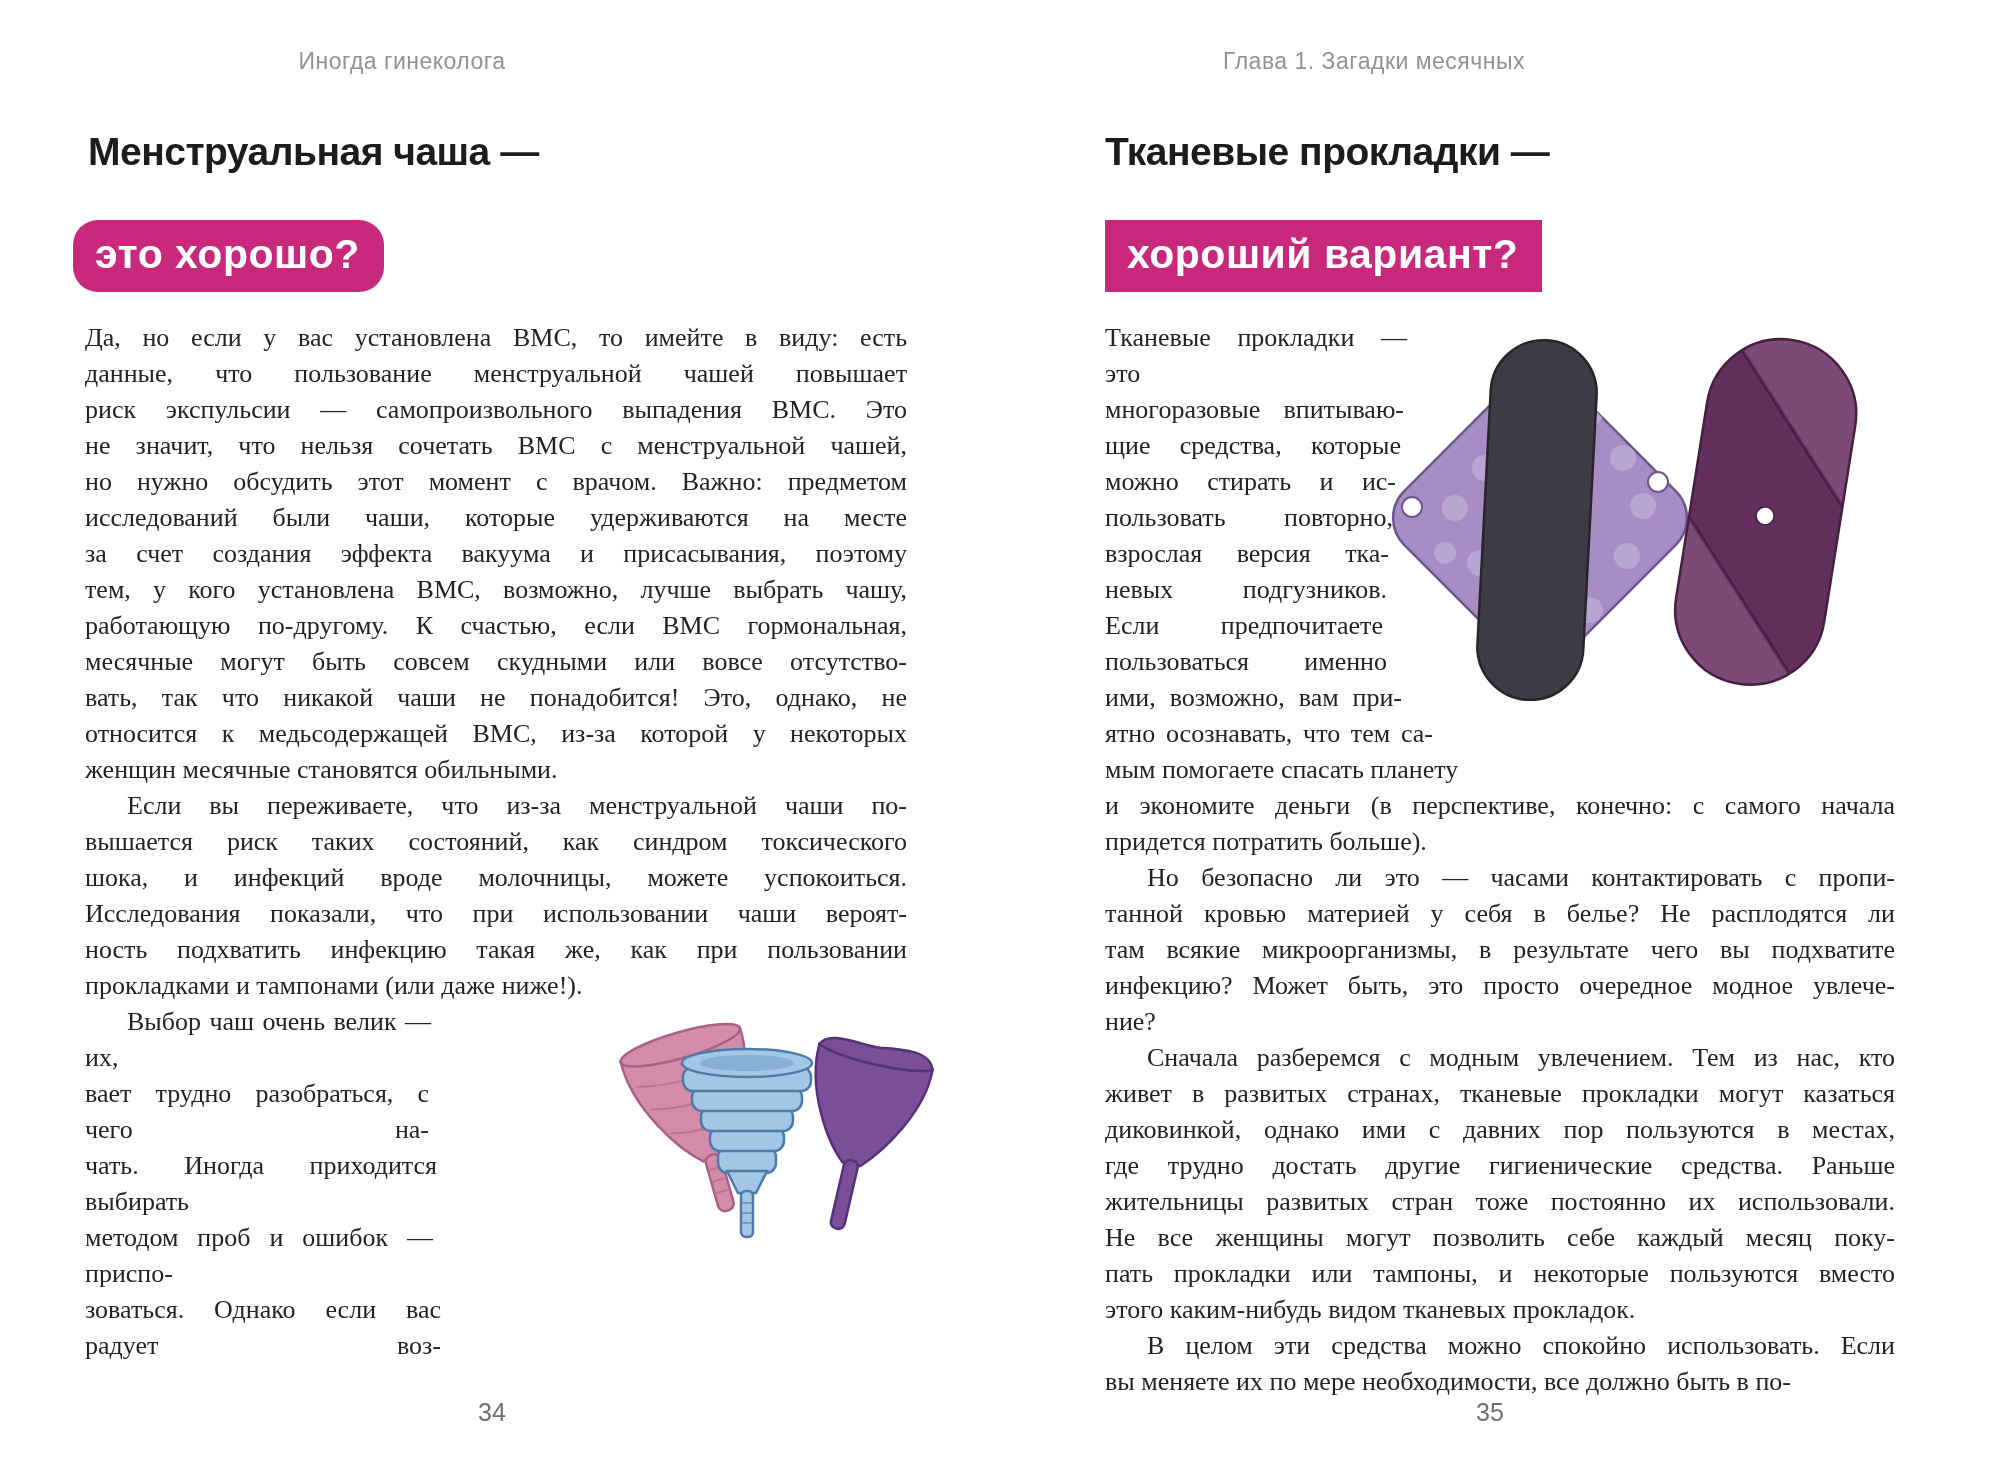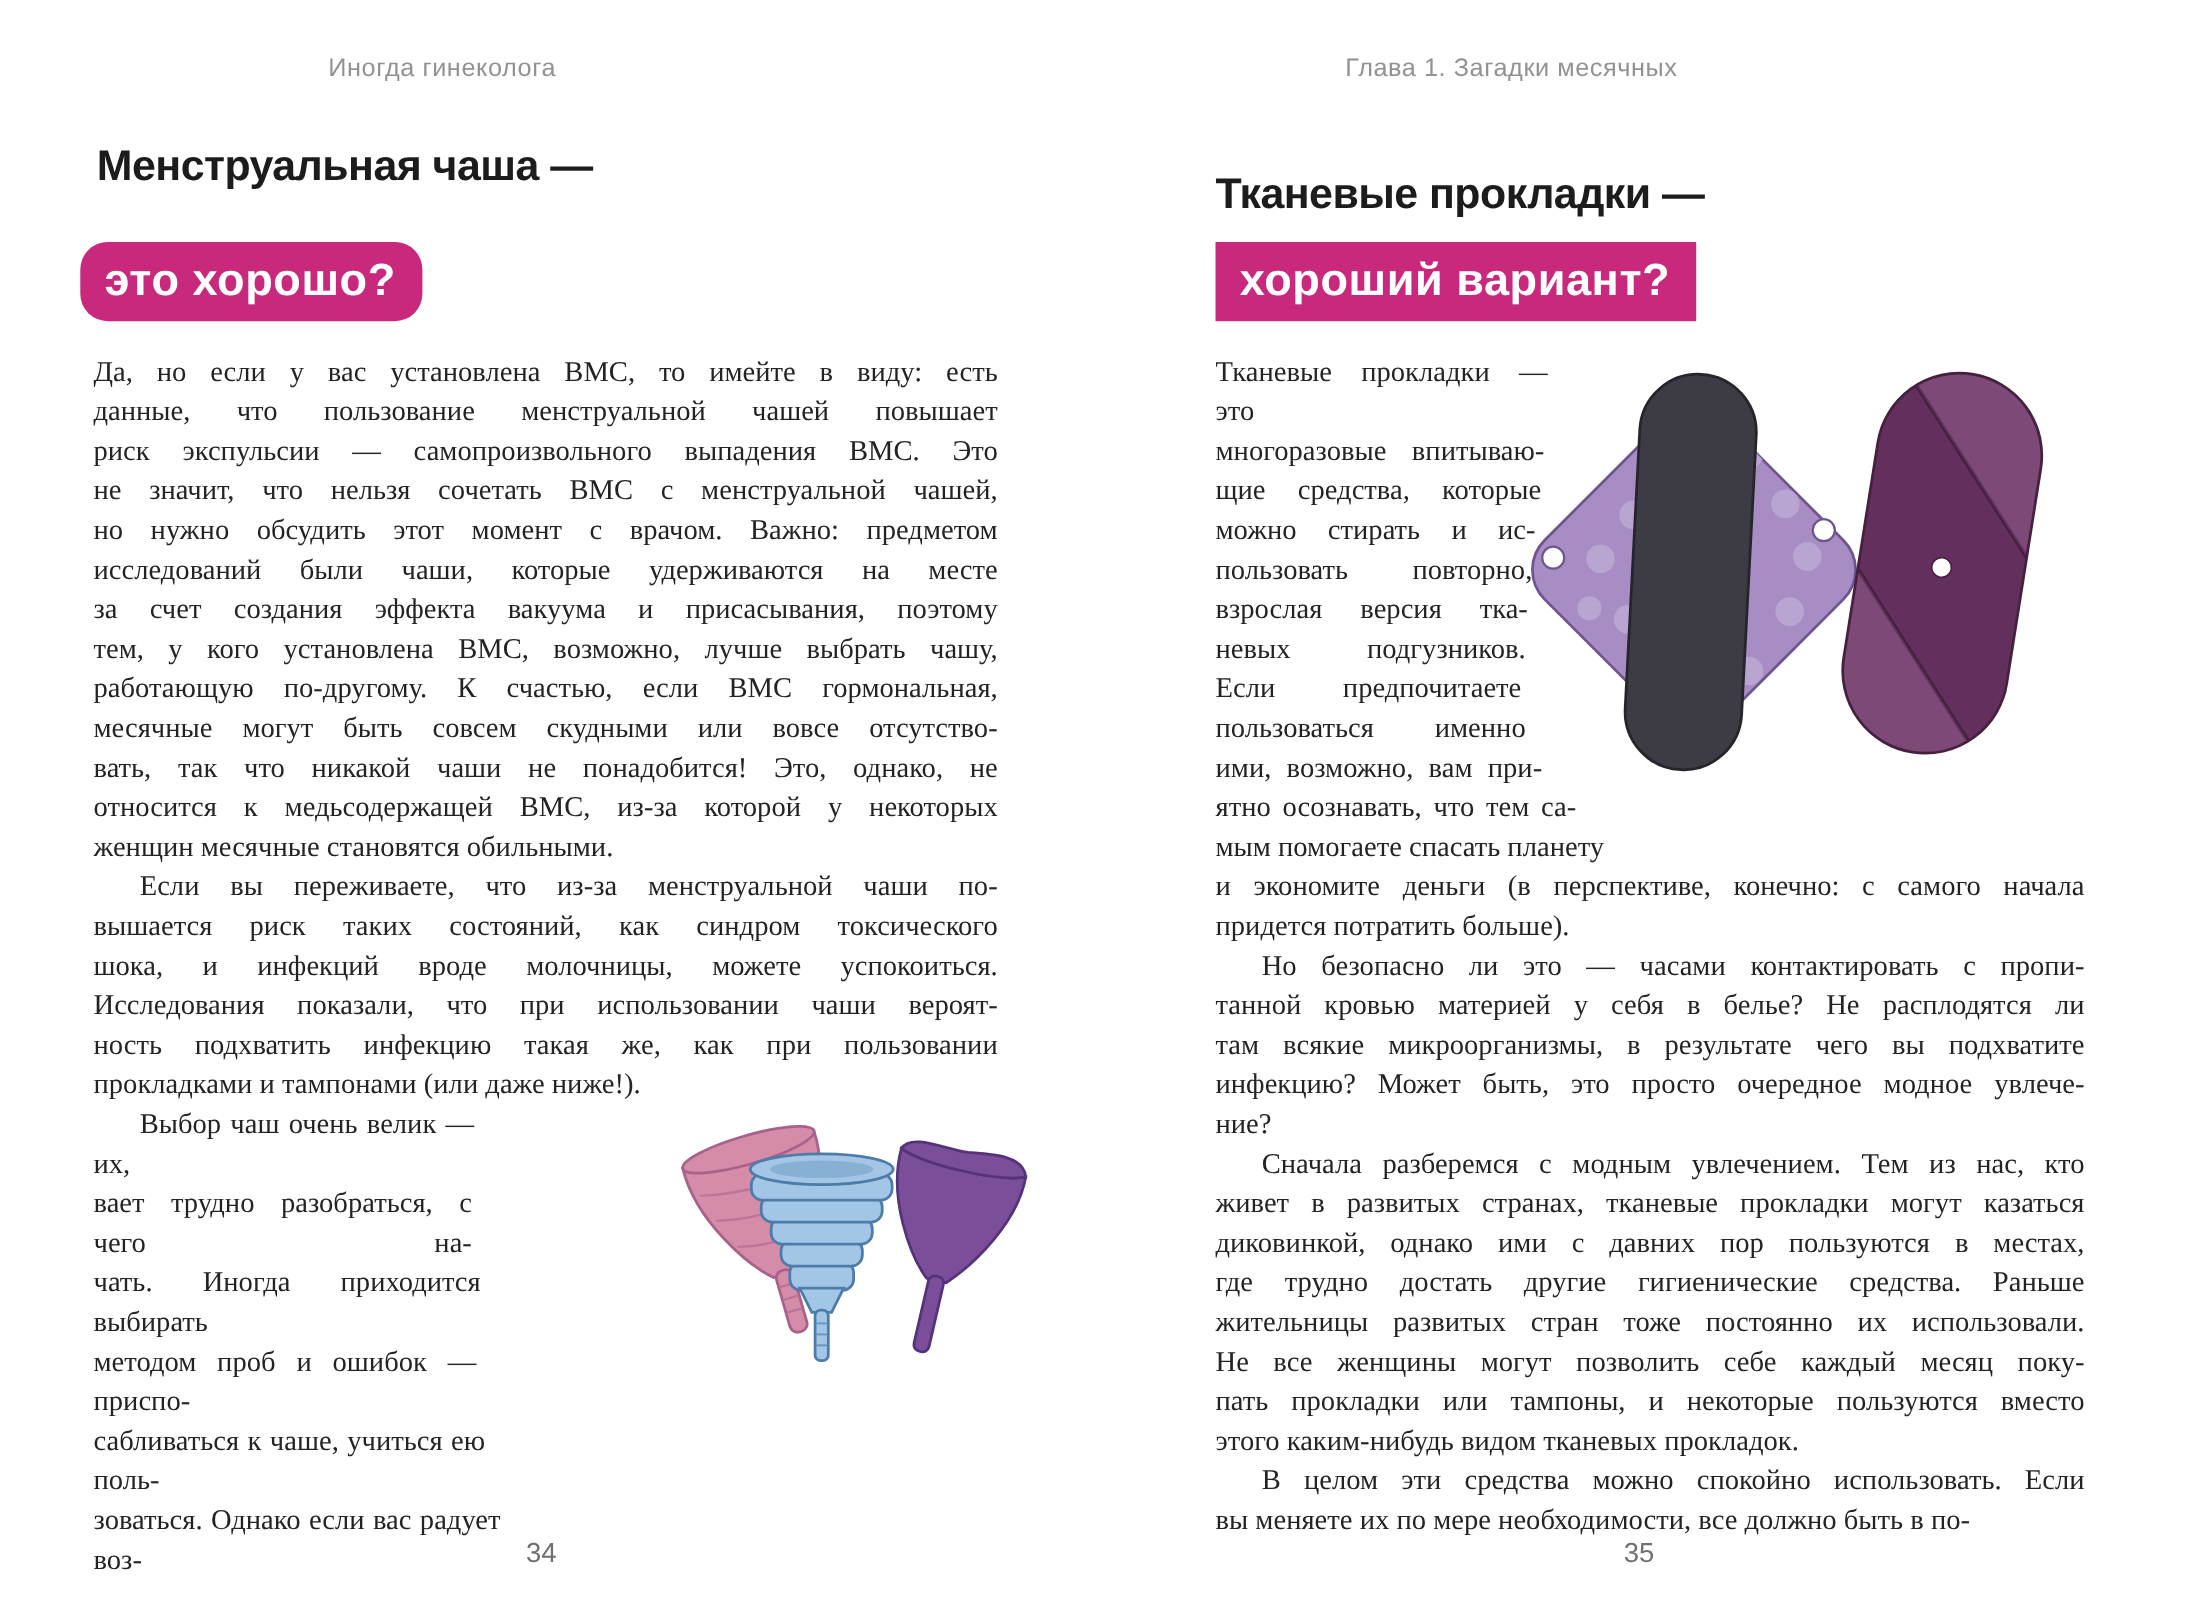--- a/index.html
+++ b/index.html
@@ -22,21 +22,21 @@
   #page-left .running-head{left:402px;}
   #page-right .running-head{left:374px;}
 
   .title{
     position:absolute;top:130px;
     font-family:"Liberation Sans","DejaVu Sans",sans-serif;
     font-weight:700;font-size:39px;letter-spacing:-0.5px;
     color:var(--title-color,#1c1c1c);white-space:nowrap;
   }
   #page-left .title{left:88px;}
-  #page-right .title{left:105px;margin-top:25px;}
+  #page-right .title{left:105px;}
 
   .highlight{
     position:absolute;top:220px;display:inline-block;
     background:var(--highlight-bg,#c8297c);color:#ffffff;
     font-family:"Liberation Sans","DejaVu Sans",sans-serif;
     font-weight:700;font-size:41px;letter-spacing:0.5px;
     padding:11px 24px 14px 22px;white-space:nowrap;
   }
   #page-left .highlight{left:73px;border-radius:25px;}
   #page-right .highlight{left:105px;}
@@ -135,21 +135,20 @@
         <div class="line">шока, и инфекций вроде молочницы, можете успокоиться.</div>
         <div class="line">Исследования показали, что при использовании чаши вероят-</div>
         <div class="line">ность подхватить инфекцию такая же, как при пользовании</div>
         <div class="line last">прокладками и тампонами (или даже ниже!).</div>
       </div>
       <div class="para wrap-cups">
         <div class="line indent">Выбор чаш очень велик — их,</div>
         <div class="line">вает трудно разобраться, с чего на-</div>
         <div class="line">чать. Иногда приходится выбирать</div>
         <div class="line">методом проб и ошибок — приспо-</div>
-        <div class="line">сабливаться к чаше, учиться ею поль-</div>
         <div class="line">зоваться. Однако если вас радует воз-</div>
       </div>
     </div>
 
   <svg class="illustration" id="cups-illustration" viewBox="0 0 440 280">
 
     <g transform="translate(142,66) rotate(-16)">
       <path class="cup-pink" d="M -62,-6 C -64,42 -30,94 -10,112 L 10,112 C 32,90 64,38 62,-6 C 40,6 -40,6 -62,-6 Z"></path>
       <ellipse class="cup-pink" cx="0" cy="-6" rx="62" ry="13"></ellipse>
       <path class="cup-pink-shade" d="M -54,22 Q 0,36 54,22"></path>

